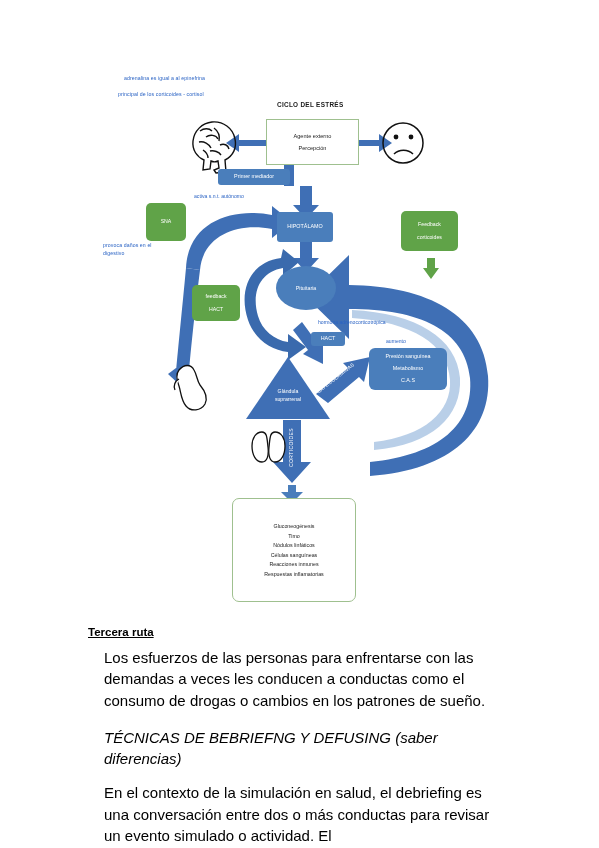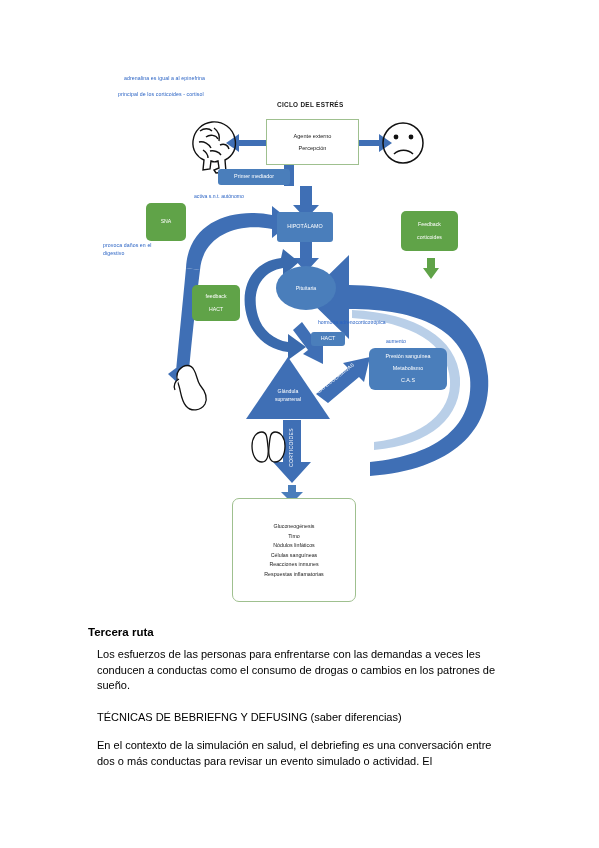--- a/index.html
+++ b/index.html
@@ -132,28 +132,29 @@
   .textblock {
     position: absolute;
     left: 88px;
     top: 626px;
     width: 420px;
     color: #000;
   }
   .t-head {
     font-size: 11.5px;
     font-weight: 700;
+    text-decoration: underline;
     margin: 0 0 9px 0;
   }
   .t-para {
-    font-size: 11px;
+    font-size: 15px;
     line-height: 1.42;
-    margin: 0 0 16px 9px;
-  }
-  .t-para.tight { margin-bottom: 13px; }
+    margin: 0 0 16px 16px;
+  }
+  .t-para.tight { margin-bottom: 13px; font-style: italic; }
   svg { display: block; overflow: visible; }
 </style>
 </head>
 <body>
 
 <div class="page">
 
   <div class="diagram">
 
     <svg class="dg" style="left:0; top:0;" width="599" height="615" viewBox="0 0 599 615">

